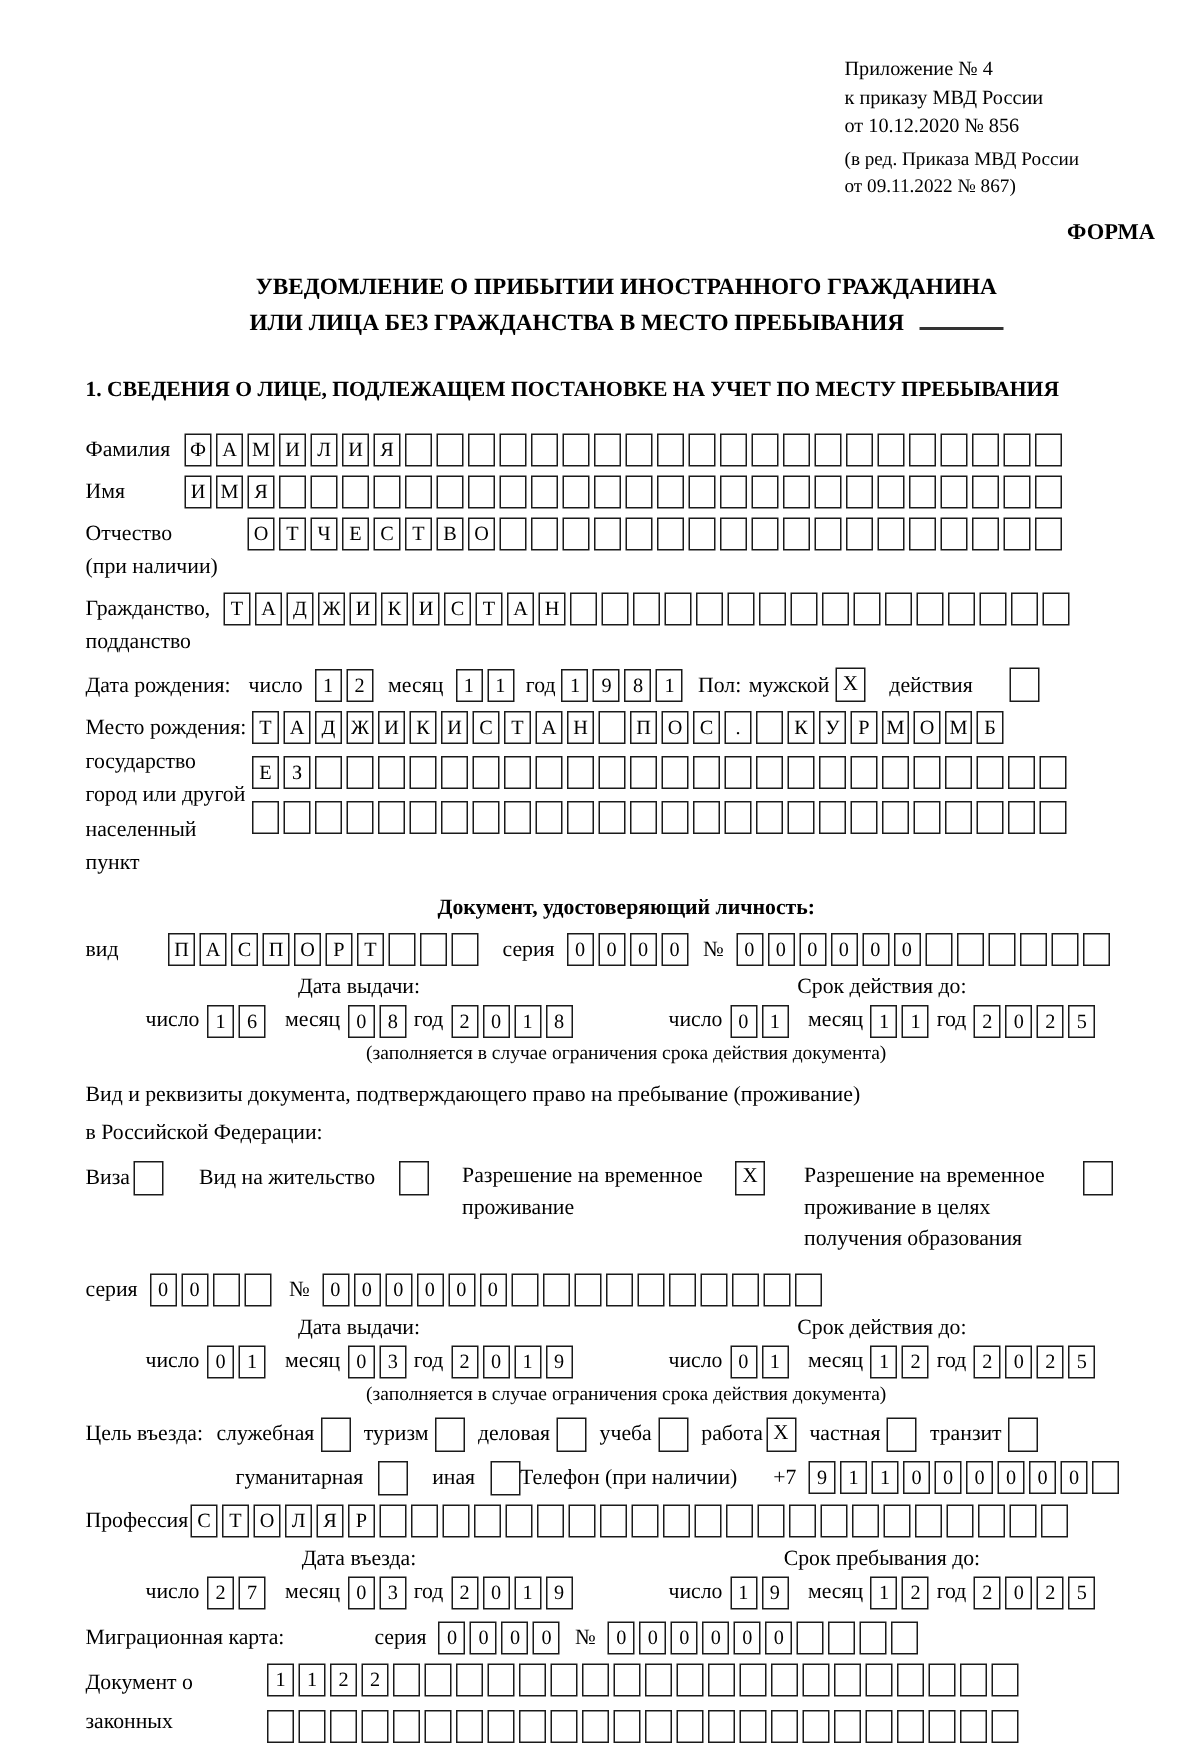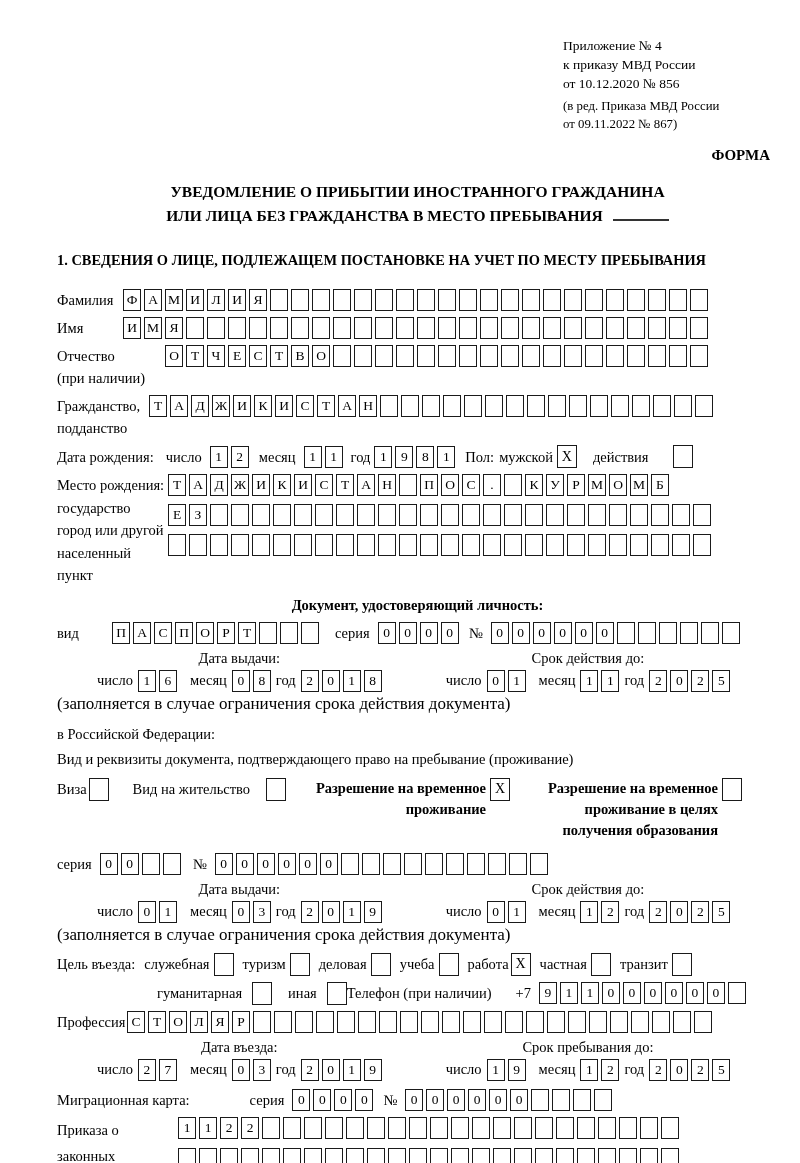--- a/index.html
+++ b/index.html
@@ -22,24 +22,24 @@
   .bp-rows .cells{display:flex;margin-bottom:8px;}
   .bp-labels div{line-height:22.5px;}
   .doc-head{text-align:center;font-weight:bold;font-size:14.5px;margin:10px 0 8px 0;}
   .ml8{margin-left:8px;} .ml10{margin-left:10px;} .ml12{margin-left:12px;} .ml16{margin-left:16px;}
   .ml24{margin-left:24px;} .ml30{} .ml60{margin-left:60px;}
   .dates-pair{display:flex;align-items:flex-end;margin-bottom:2px;font-size:14.5px;}
   .dblock .dhead{text-align:center;margin-bottom:3px;}
   .dfields{display:flex;align-items:center;gap:5px;}
   .dblock.left{margin-left:40px;}
   .dblock.right{margin-left:64px;}
-  .footnote{text-align:left;font-size:17px;margin:2px 0 8px 0;}
+  .footnote{text-align:center;font-size:13px;margin:2px 0 8px 0;}
   .intro{font-size:14.5px;line-height:25px;}
   .opts{align-items:flex-start;margin-top:6px;margin-bottom:12px;}
-  .optlbl{display:inline-block;text-align:right;line-height:21px;vertical-align:top;font-weight:bold;}
+  .optlbl{display:inline-block;text-align:left;line-height:21px;vertical-align:top;}
   .w175{width:178px;margin-left:22px;}
   .w180{width:182px;margin-left:26px;}
   .opt{display:inline-flex;align-items:flex-start;}
   .purp span.plbl{margin-left:9px;}
   .reps{display:flex;align-items:flex-start;}
   .reps-labels div{line-height:26px;}
   .reps-rows .cells{display:flex;margin-bottom:9px;}
 </style>
 </head>
 <body>
@@ -406,22 +406,22 @@
             <span class="cell">2</span>
             <span class="cell">0</span>
             <span class="cell">2</span>
             <span class="cell">5</span>
           </span>
       </div>
     </div>
   </div>
   <div class="footnote">(заполняется в случае ограничения срока действия документа)</div>
 
+  <div class="intro">Вид и реквизиты документа, подтверждающего право на пребывание (проживание)</div>
   <div class="intro">в Российской Федерации:</div>
-  <div class="intro">Вид и реквизиты документа, подтверждающего право на пребывание (проживание)</div>
 
   <div class="frow opts">
     <span class="opt">
       <span>Виза</span>
       <span class="cbox" style="margin-left:2px;"></span>
     </span>
     <span class="opt ml24">
       <span>Вид на жительство</span>
       <span class="cbox ml16"></span>
     </span>
@@ -651,21 +651,21 @@
         <span class="cell">0</span>
         <span class="cell"></span>
         <span class="cell"></span>
         <span class="cell"></span>
         <span class="cell"></span>
       </span>
   </div>
 
   <div class="reps" style="margin-top:6px;font-size:14.5px;">
     <div class="flabel w121 reps-labels">
-      <div>Приказа о</div>
+      <div>Документ о</div>
       <div>законных</div>
       <div>представителях</div>
 
     </div>
     <div class="reps-rows">
       <div class="cells">
           <span class="cell">1</span>
           <span class="cell">1</span>
           <span class="cell">2</span>
           <span class="cell">2</span>

